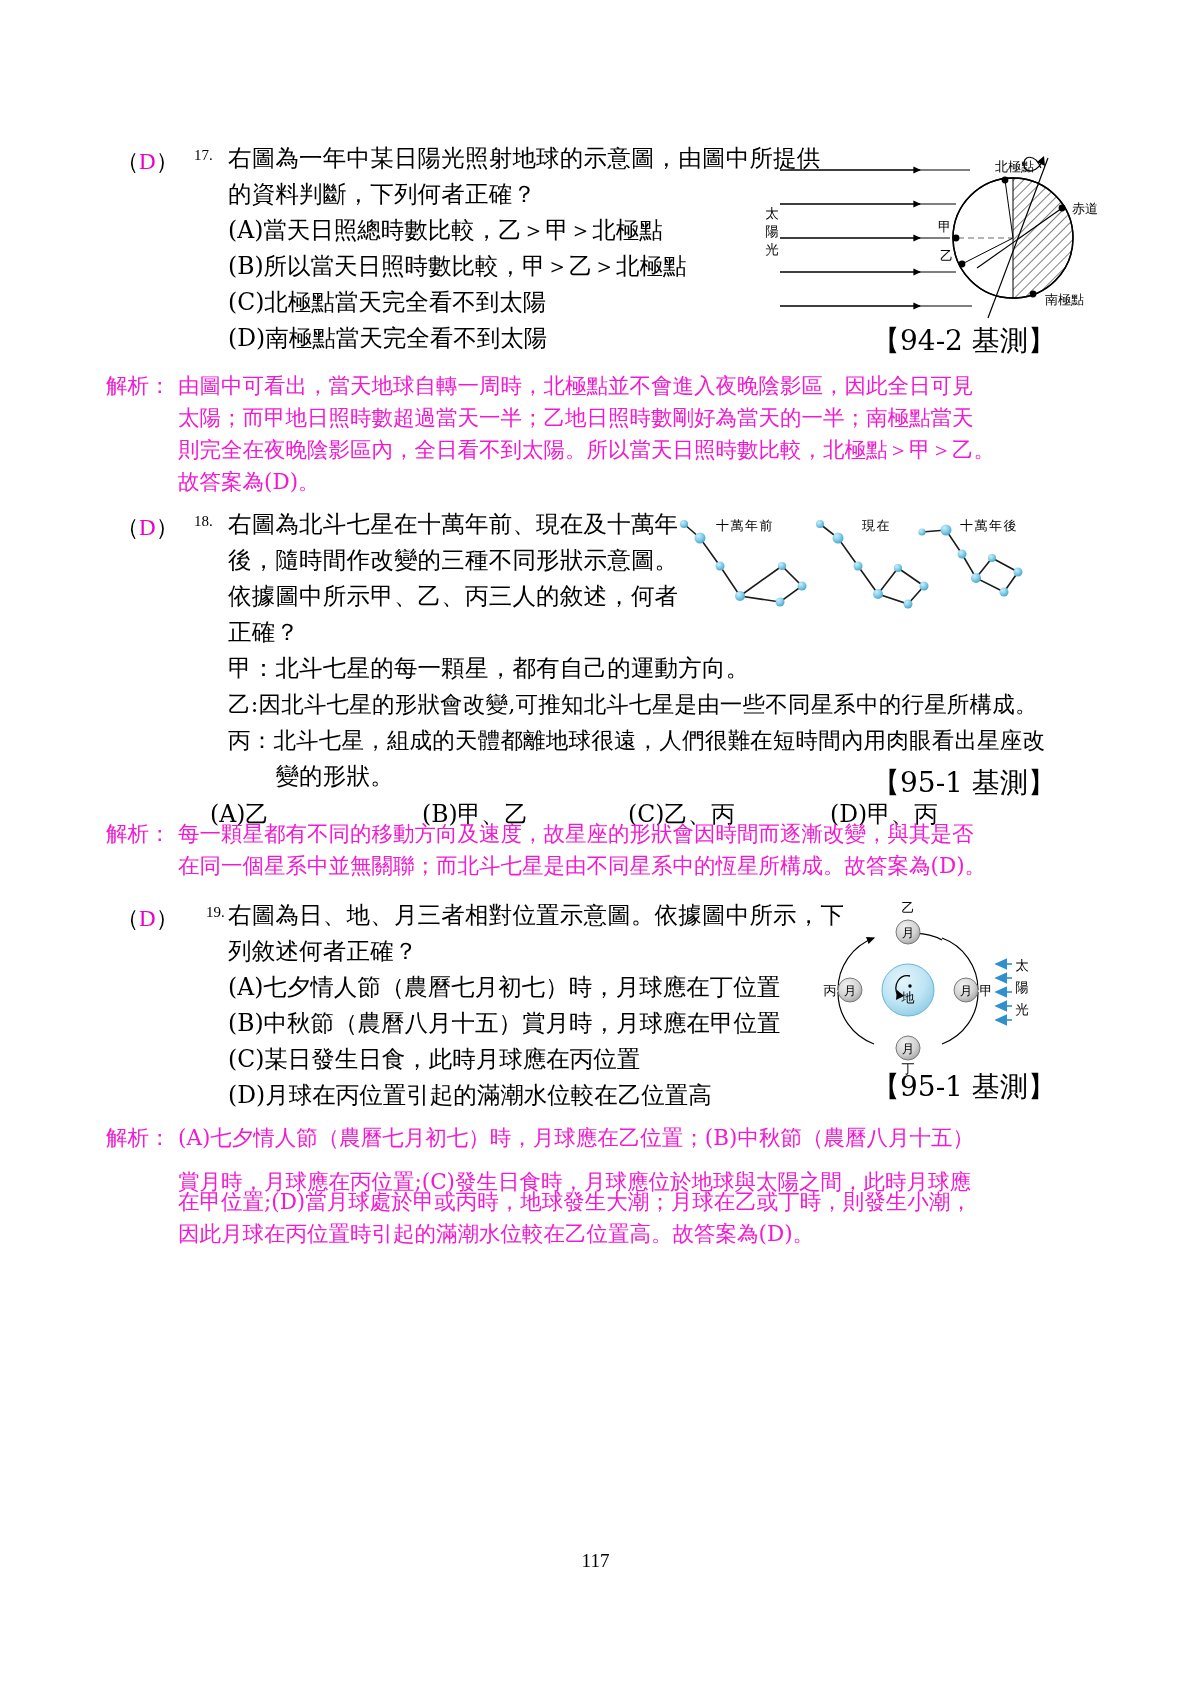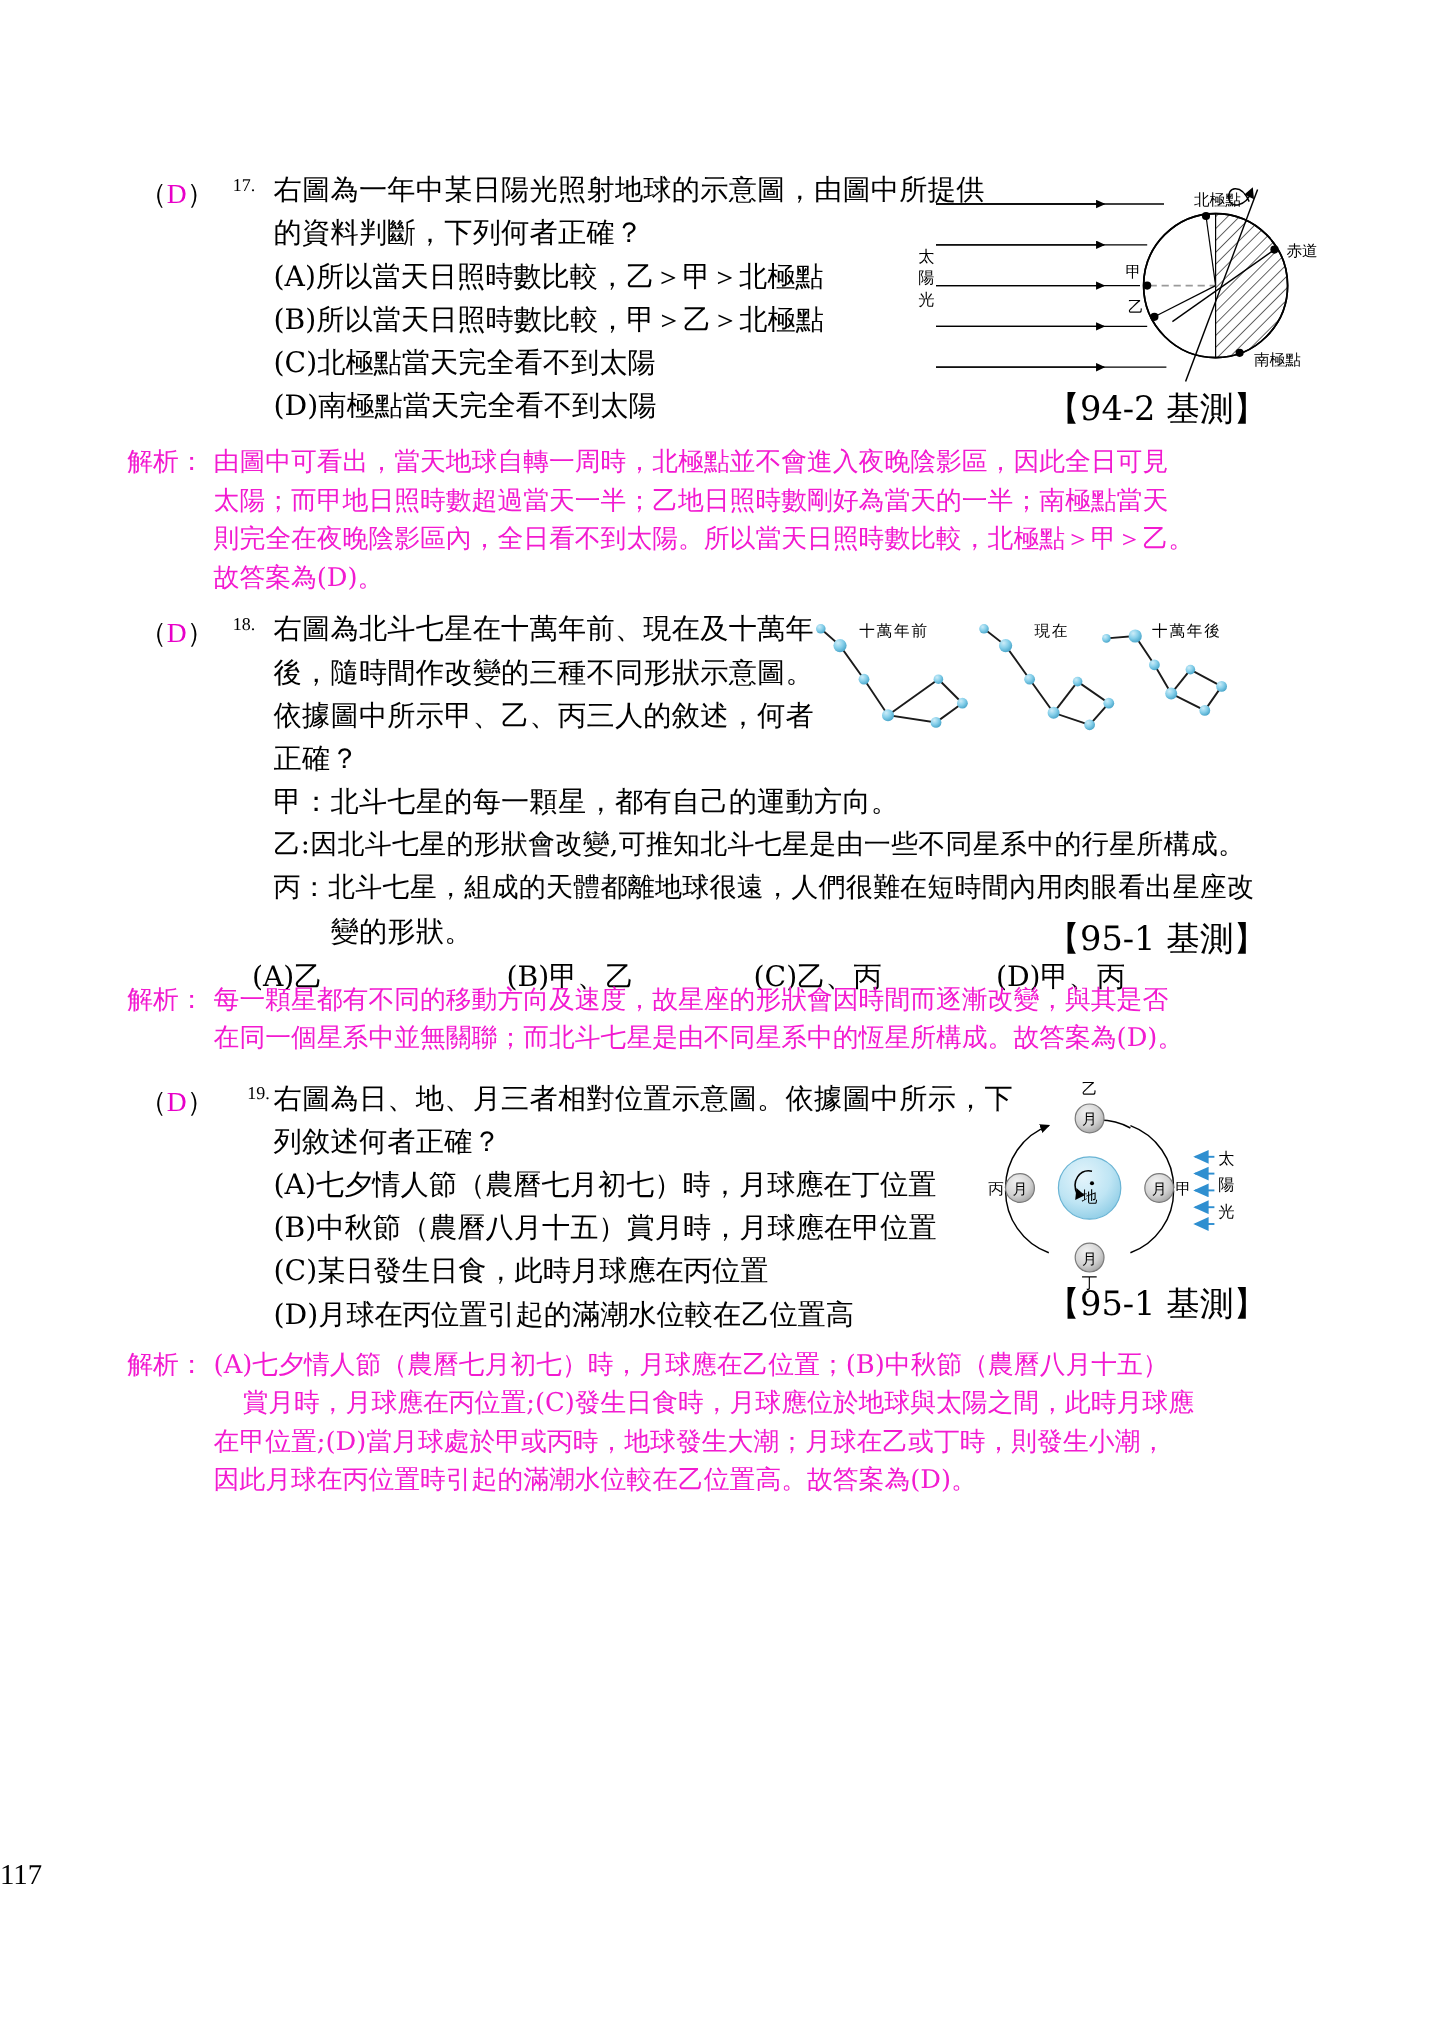--- a/index.html
+++ b/index.html
@@ -65,22 +65,23 @@
     font-size: 21.5px;
     line-height: 32px;
     white-space: nowrap;
     letter-spacing: 0px;
   }
   .exp-label { color: #f21ad0; }
 
   .pagenum {
     position: absolute;
     left: 0; right: 0;
+    text-align: center;
     font-family: "Liberation Serif", serif;
-    font-size: 24px;
+    font-size: 19px;
   }
 
   
   .fig { position: absolute; }
   .fig svg { display: block; overflow: visible; }
 
   .fig-label {
     font-family: "DejaVu Serif", "Liberation Serif", serif;
     font-size: 13px;
     fill: #000;
@@ -108,21 +109,21 @@
 <div class="page">
 
   <div class="q-block" style="left:116px; top:146px;">
     <div style="position:relative; height:0;">
       <span class="ans-paren" style="position:absolute; left:0; top:0;">
         <span>（</span><span class="ans-letter">D</span><span>）</span>
       </span>
       <span class="qnum" style="position:absolute; left:78px; top:1px;">17.</span>
       <span class="cn" style="position:absolute; left:112px; top:-6px;">右圖為一年中某日陽光照射地球的示意圖，由圖中所提供</span>
       <span class="cn" style="position:absolute; left:112px; top:30px;">的資料判斷，下列何者正確？</span>
-      <span class="opt" style="position:absolute; left:112px; top:66px;">(A)所以當天日照時數比較，乙＞甲＞北極點</span>
+      <span class="opt" style="position:absolute; left:112px; top:66px;">(A)當天日照總時數比較，乙＞甲＞北極點</span>
       <span class="opt" style="position:absolute; left:112px; top:102px;">(B)所以當天日照時數比較，甲＞乙＞北極點</span>
       <span class="opt" style="position:absolute; left:112px; top:138px;">(C)北極點當天完全看不到太陽</span>
       <span class="opt" style="position:absolute; left:112px; top:174px;">(D)南極點當天完全看不到太陽</span>
     </div>
   </div>
 
   <div class="src" style="left:872px; top:322px; position:absolute;">【94-2 基測】</div>
 
   <div class="fig" style="left:760px; top:146px;">
     <svg width="320" height="190" viewBox="0 0 320 190">
@@ -362,21 +363,21 @@
       <text class="fig-label-v" x="222" y="72" text-anchor="middle">太</text>
       <text class="fig-label-v" x="222" y="94" text-anchor="middle">陽</text>
       <text class="fig-label-v" x="222" y="116" text-anchor="middle">光</text>
     </svg>
   </div>
 
   <div class="exp" style="left:106px; top:1122px;">
     <div style="position:relative;">
       <span class="exp-label" style="position:absolute; left:0; top:0;">解析：</span>
       <span style="position:absolute; left:72px; top:0;">(A)七夕情人節（農曆七月初七）時，月球應在乙位置；(B)中秋節（農曆八月十五）</span>
-      <span style="position:absolute; left:72px; top:32px;margin-left:24px;">賞月時，月球應在丙位置;(C)發生日食時，月球應位於地球與太陽之間，此時月球應</span>
+      <span style="position:absolute; left:72px; top:44px;">賞月時，月球應在丙位置;(C)發生日食時，月球應位於地球與太陽之間，此時月球應</span>
       <span style="position:absolute; left:72px; top:64px;">在甲位置;(D)當月球處於甲或丙時，地球發生大潮；月球在乙或丁時，則發生小潮，</span>
       <span style="position:absolute; left:72px; top:96px;">因此月球在丙位置時引起的滿潮水位較在乙位置高。故答案為(D)。</span>
     </div>
   </div>
 
   <div class="pagenum" style="top:1550px;">117</div>
 
 </div>
 
 </body></html>

